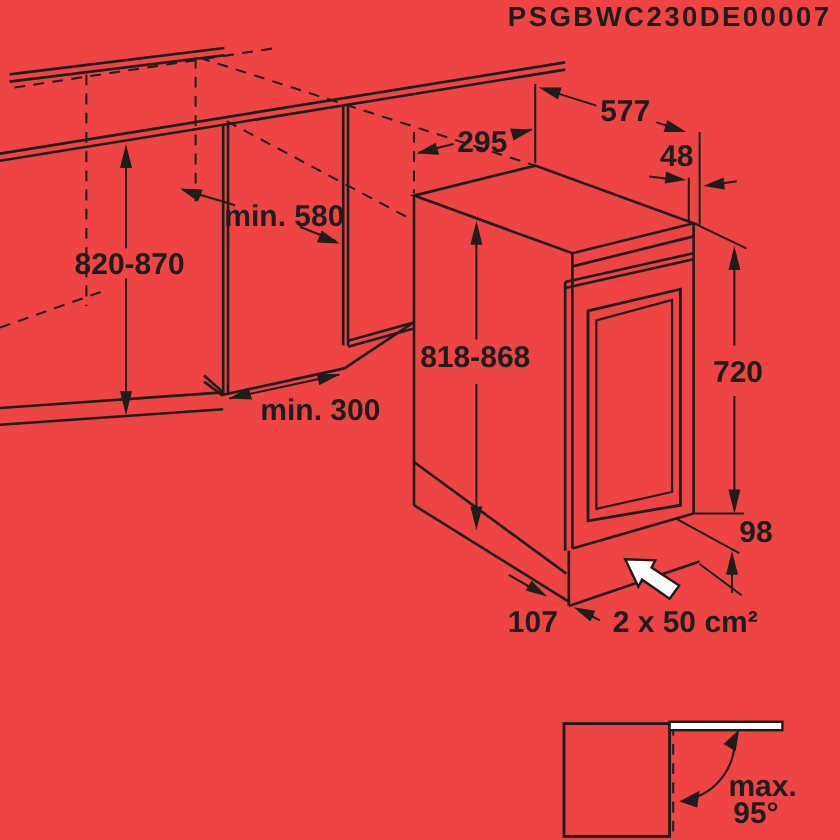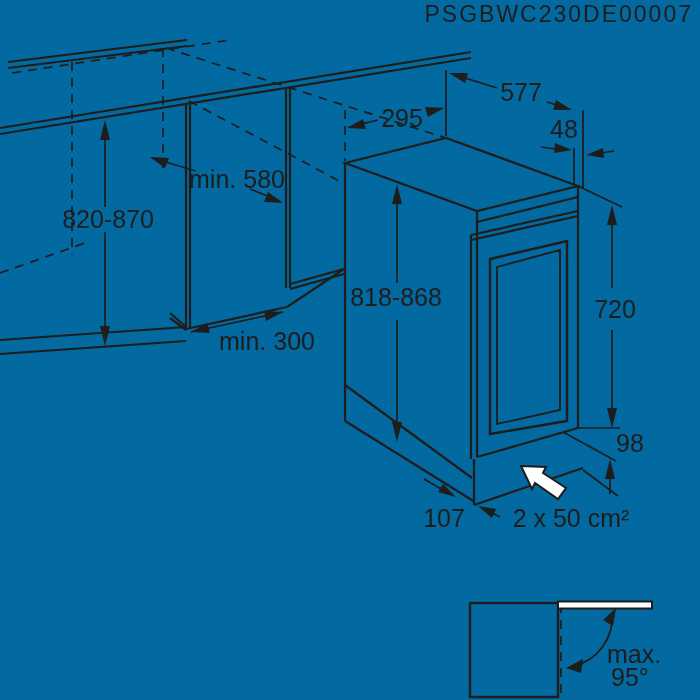--- a/index.html
+++ b/index.html
@@ -1,17 +1,17 @@
 <!DOCTYPE html>
 <html><head>
 <meta charset="utf-8">
 <style>
   html,body{margin:0;padding:0;background:#ffffff;}
-  .stage{position:relative;width:700px;height:700px;background:#0369a1;overflow:hidden;
-         font-family:"Liberation Sans", sans-serif;}
+  .stage{position:relative;width:700px;height:700px;background:#ef4444;overflow:hidden;
+         font-family:"Liberation Sans", sans-serif;font-weight:bold;}
   svg{position:absolute;left:0;top:0;}
   svg text{fill:#1d1d1b;font-family:"Liberation Sans", sans-serif;font-size:25px;}
   svg .code{font-size:23px;letter-spacing:2px;}
   svg .s{stroke:#1d1d1b;fill:none;}
   svg .w2{stroke-width:2.2;}
   svg .w1{stroke-width:1.7;}
   svg .dash{stroke:#1d1d1b;fill:none;stroke-width:1.7;stroke-dasharray:9 7;}
   svg .ah{fill:#1d1d1b;stroke:none;}
   svg .hollow{fill:#ffffff;stroke:#1d1d1b;stroke-width:2;}
 </style>

